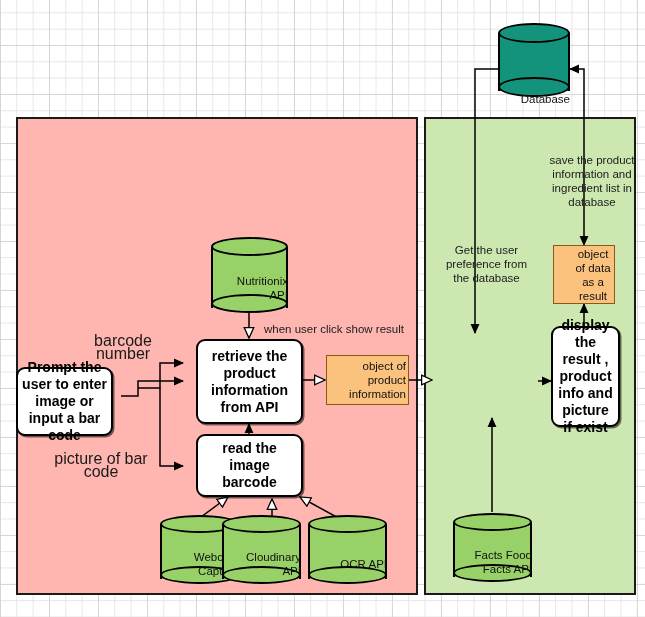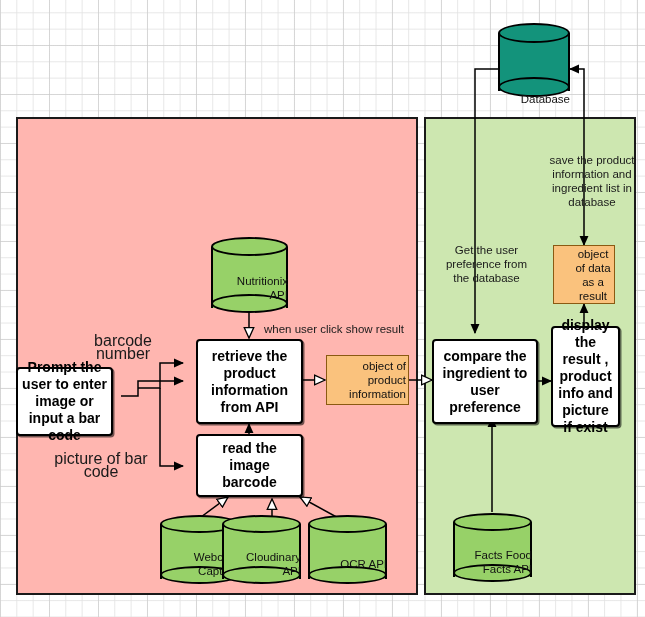--- a/index.html
+++ b/index.html
@@ -21,21 +21,21 @@
   #edges{z-index:3;pointer-events:none;}
 
   .node{position:absolute;box-sizing:border-box;display:flex;align-items:center;justify-content:center;text-align:center;}
 
   
   .page{border:2px solid #1a1a1a;z-index:1;display:block;}
   .page-title{position:absolute;text-align:center;font-size:19px;line-height:23px;color:#1a1a1a;}
 
   
   .proc{
-    background:#ffffff;border:2px solid #000;border-radius:4px;
+    background:#ffffff;border:2px solid #000;border-radius:9px;
     font-weight:bold;font-size:14px;line-height:17px;z-index:4;
     box-shadow:1.5px 1.5px 0 rgba(0,0,0,.55);
     padding:2px 3px;
   }
   
   .obj{
     background:#fac27d;border:1.6px solid #8a5a12;
     font-size:11.5px;line-height:14px;z-index:4;color:#111;padding:1px 2px;
   }
   
@@ -110,21 +110,20 @@
   <div class="lbl lbl-plain" style="left:264px;top:322px;width:150px;text-align:left;">when user click show result</div>
   <div class="lbl lbl-plain" style="left:549px;top:153px;width:86px;">save the product information and ingredient list in database</div>
   <div class="lbl lbl-plain" style="left:443px;top:243px;width:87px;">Get the user preference from the database</div>
 
   <div class="node proc" style="left:16px;top:367px;width:97px;height:69px;">Prompt the user to enter image or input a bar code</div>
 
   <div class="node proc" style="left:196px;top:339px;width:107px;height:85px;">retrieve the product information from API</div>
 
   <div class="node proc" style="left:196px;top:434px;width:107px;height:63px;">read the image barcode</div>
 
-  <div class="node proc" style="left:432px;top:339px;width:106px;height:85px;">compare the ingredient to user preference</div>
 
   <div class="node proc" style="left:551px;top:326px;width:69px;height:101px;">display the result , product info and picture if exist</div>
 
   <div class="node obj" style="left:326px;top:355px;width:83px;height:50px;text-align:right;">object of product information</div>
 
   <div class="node obj" style="left:553px;top:245px;width:62px;height:59px;padding-left:20px;">object of data as a result</div>
 
   <div class="cyl" style="left:498px;top:22px;width:72px;height:74px;">
     <div class="body" style="top:11px;width:72px;height:58px;background:#13937b;border-left:2px solid #000;border-right:2px solid #000;"></div>
     <div class="bot" style="top:55px;width:72px;height:20px;background:#13937b;border:2px solid #000;border-radius:50%;"></div>

